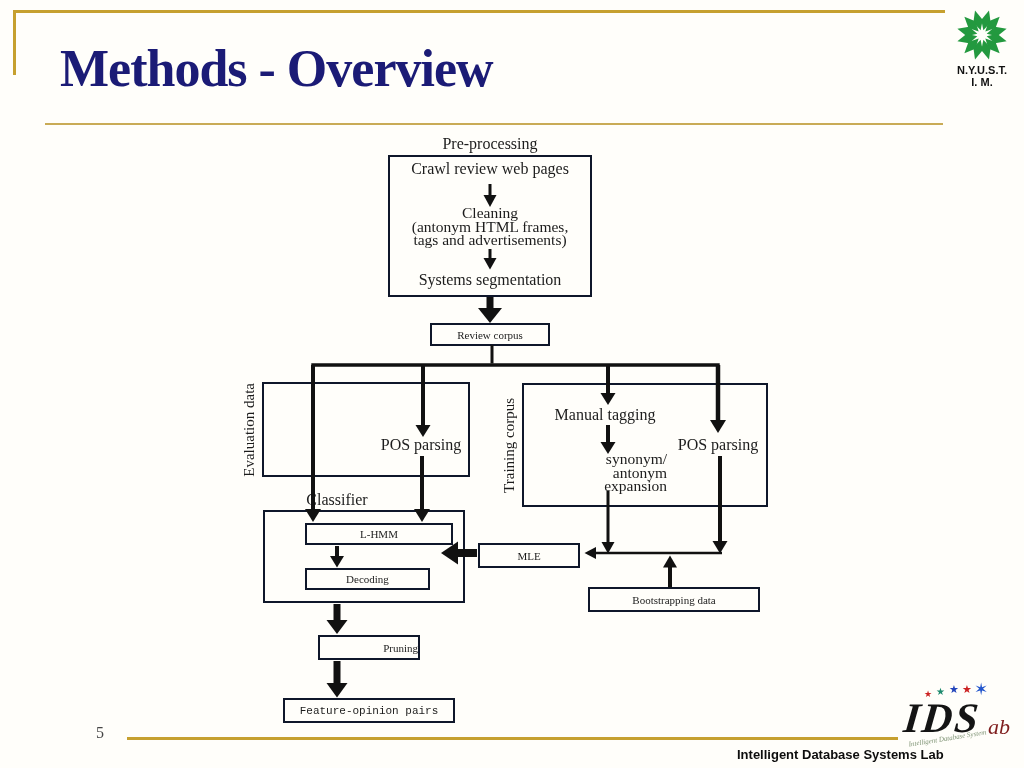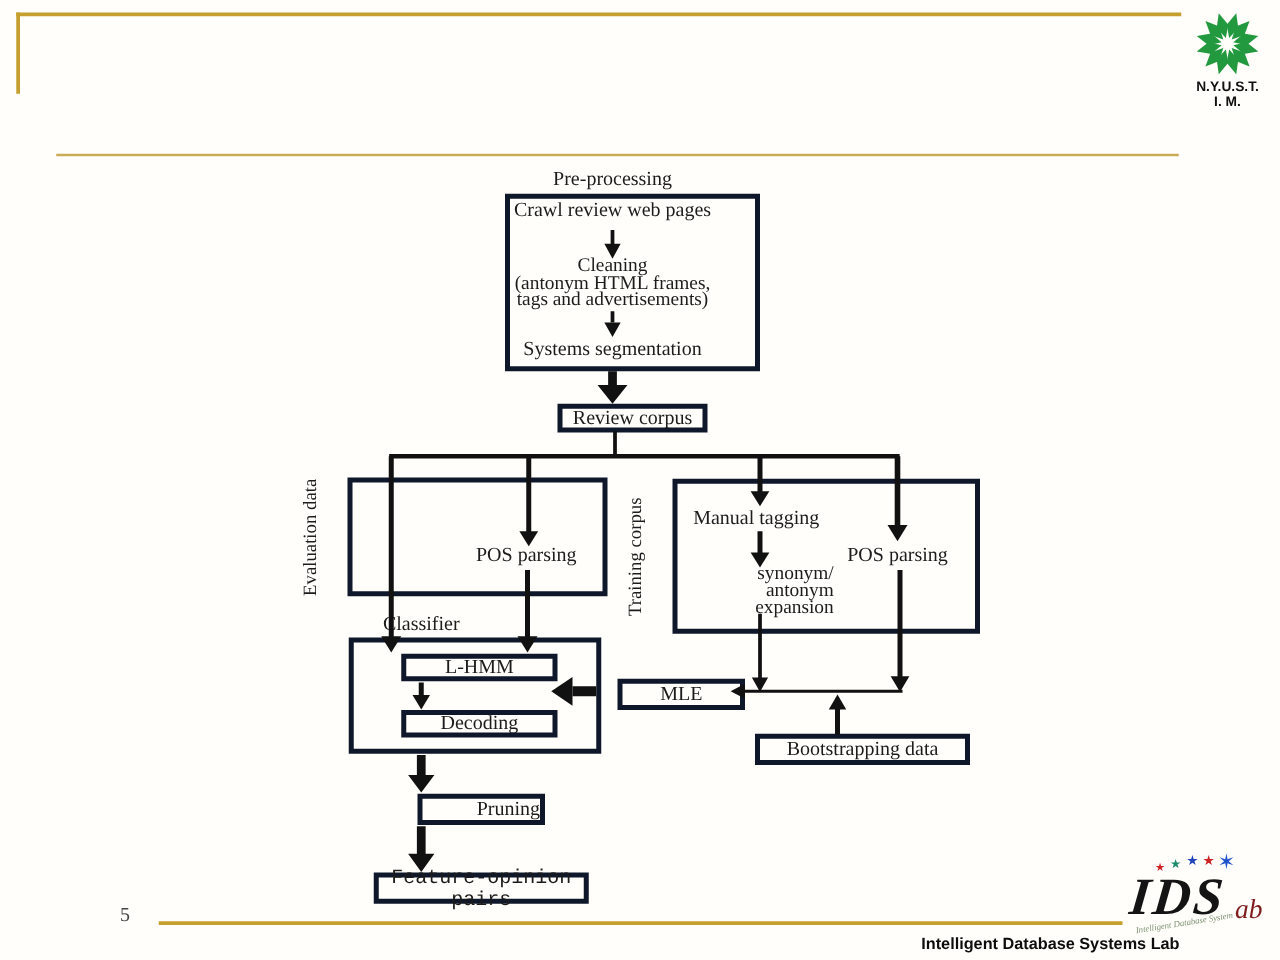--- a/index.html
+++ b/index.html
@@ -18,23 +18,23 @@
   }
   
   .nyust { position:absolute; left:944px; top:6px; width:76px; text-align:center; }
   .nyust .mark { display:block; margin:0 auto; }
   .nyust .l1, .nyust .l2 {
     font-family:"Liberation Sans", sans-serif; font-weight:bold;
     font-size:11px; line-height:12px; color:#111;
   }
   
   .dbox {
-    position:absolute; border:4px solid #0f172a; background:transparent;
+    position:absolute; border:2px solid #0f172a; background:transparent;
     display:flex; align-items:center; justify-content:center;
-    font-size:16px; color:#1c1c1c; box-sizing:border-box; text-align:center;margin-left:16px;
+    font-size:11px; color:#1c1c1c; box-sizing:border-box; text-align:center;
   }
   .dlabel { position:absolute; font-size:16px; color:#1c1c1c; text-align:center; }
   .pre { white-space:pre-line; }
   .tight { line-height:0.88; font-size:15.5px; }
   .sideways {
     position:absolute; display:flex; align-items:center; justify-content:center;
     font-size:15px; color:#1c1c1c;
   }
   .sideways span { writing-mode:vertical-rl; transform:rotate(180deg); white-space:nowrap; }
   svg.connectors { position:absolute; left:0; top:0; pointer-events:none; }
@@ -66,20 +66,21 @@
 </style>
 </head>
 <body>
 
 <div class="slide">
 
   <div class="accent" style="left:13px; top:10px; width:932px; height:3px;"></div>
   <div class="accent" style="left:13px; top:10px; width:3px; height:65px;"></div>
   <div class="accent light" style="left:45px; top:123px; width:898px; height:2px;"></div>
 
+  <div class="title">Methods - Overview</div>
 
   <div class="nyust">
     <svg class="mark" width="58" height="58" viewBox="-24 -24 48 48">
       <g fill="#23993f">
         <g transform="rotate(0)">
             <path d="M0,-4 L4,-12 L0,-21 L-4,-12 Z" transform="rotate(16)"></path>
             <path d="M0,-4 L4,-12 L0,-21 L-4,-12 Z" transform="rotate(-16)"></path>
           </g>
         <g transform="rotate(60)">
             <path d="M0,-4 L4,-12 L0,-21 L-4,-12 Z" transform="rotate(16)"></path>
@@ -130,21 +131,21 @@
     </div>
   <div class="dbox" style="left:522px; top:383px; width:246px; height:124px;"></div>
   <div class="dlabel" style="left:545px; top:406px; width:120px;">Manual tagging</div>
   <div class="dlabel pre tight" style="left:567px; top:452px; width:100px; text-align:right;">synonym/
 antonym
 expansion</div>
   <div class="dlabel" style="left:658px; top:436px; width:120px;">POS parsing</div>
 
   <div class="dlabel" style="left:277px; top:491px; width:120px;">Classifier</div>
   <div class="dbox" style="left:263px; top:510px; width:202px; height:93px;"></div>
-  <div class="dbox" style="left:305px; top:523px; width:125px; height:22px;">
+  <div class="dbox" style="left:305px; top:523px; width:148px; height:22px;">
       <span>L-HMM</span>
     </div>
   <div class="dbox" style="left:305px; top:568px; width:125px; height:22px;">
       <span>Decoding</span>
     </div>
 
   <div class="dbox" style="left:478px; top:543px; width:102px; height:25px;">
       <span>MLE</span>
     </div>
   <div class="dbox" style="left:588px; top:587px; width:172px; height:25px;">

